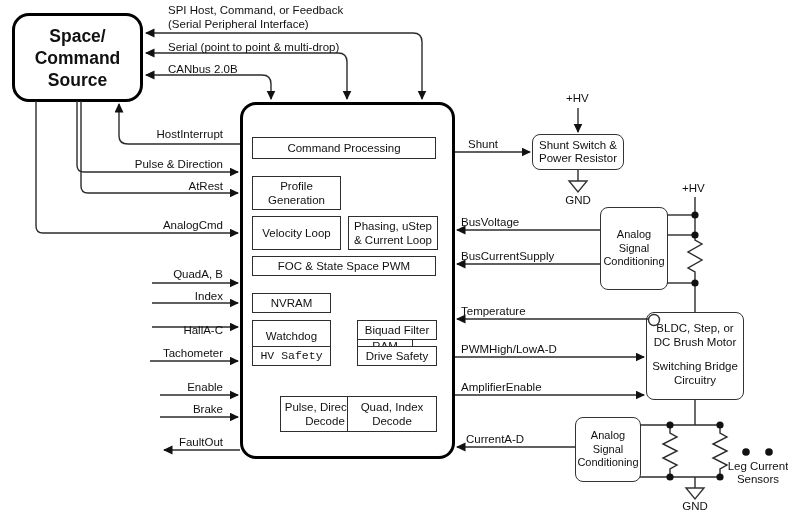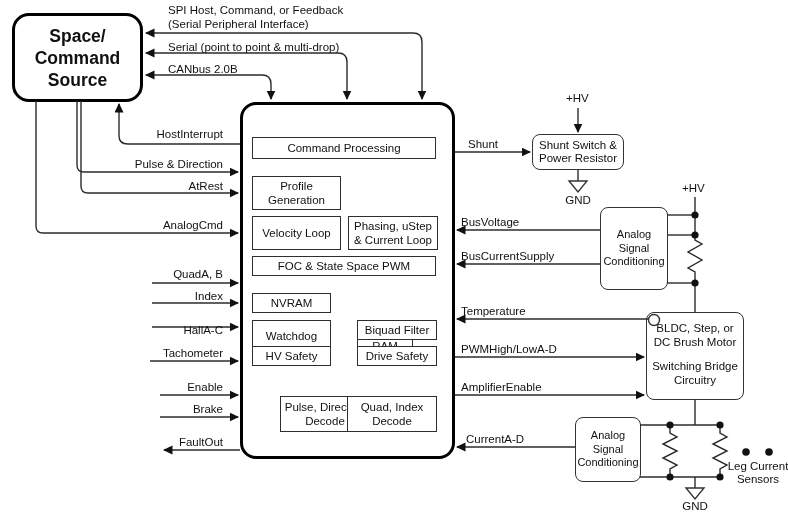--- a/index.html
+++ b/index.html
@@ -52,21 +52,21 @@
     </div>
   <div class="box ib" style="left:357px;top:293px;width:56px;height:20px;margin-top:36px;">
       <span>Trace RAM</span>
     </div>
   <div class="box ib" style="left:252px;top:320px;width:79px;height:32px;">
       <span>Watchdog</span>
     </div>
   <div class="box ib" style="left:357px;top:320px;width:80px;height:20px;">
       <span>Biquad Filter</span>
     </div>
-  <div class="box ib" style="left:252px;top:346px;width:79px;height:20px;">
+  <div class="box ib" style="left:252px;top:346px;width:79px;height:20px;font-family:Liberation Mono, monospace;">
       <span>HV Safety</span>
     </div>
   <div class="box ib" style="left:357px;top:346px;width:80px;height:20px;">
       <span>Drive Safety</span>
     </div>
   <div class="box ib" style="left:252px;top:396px;width:90px;height:36px;margin-left:28px;">
       <span>Pulse, Direction Decode</span>
     </div>
   <div class="box ib" style="left:347px;top:396px;width:90px;height:36px;">
       <span>Quad, Index Decode</span>

